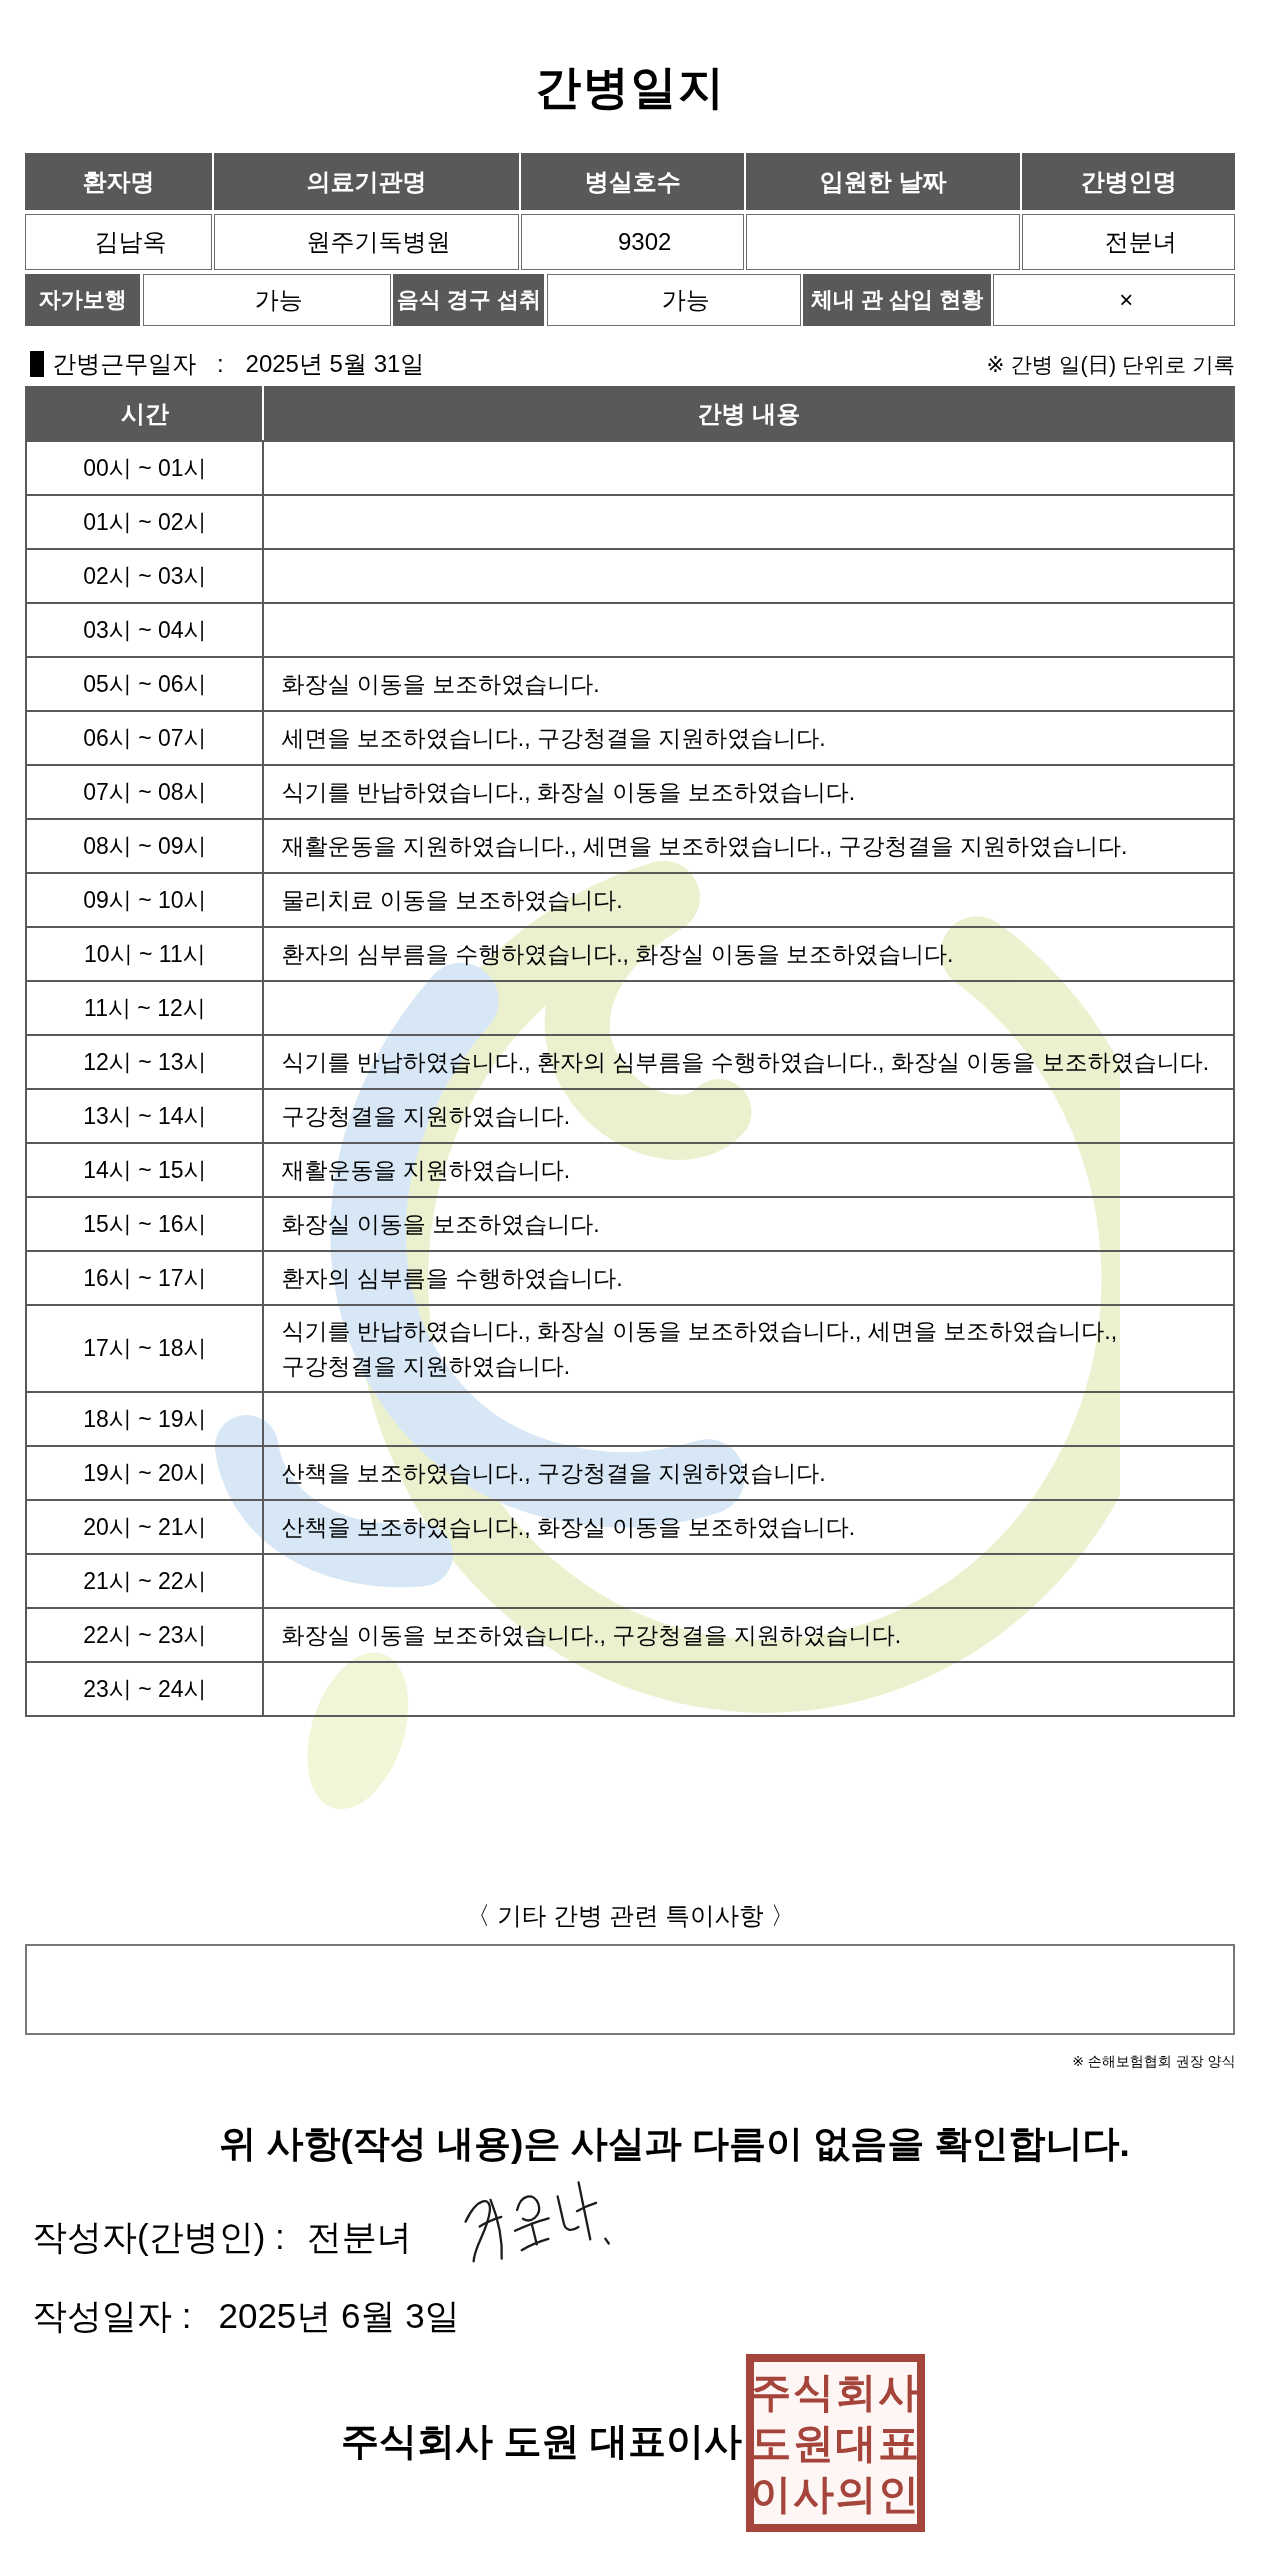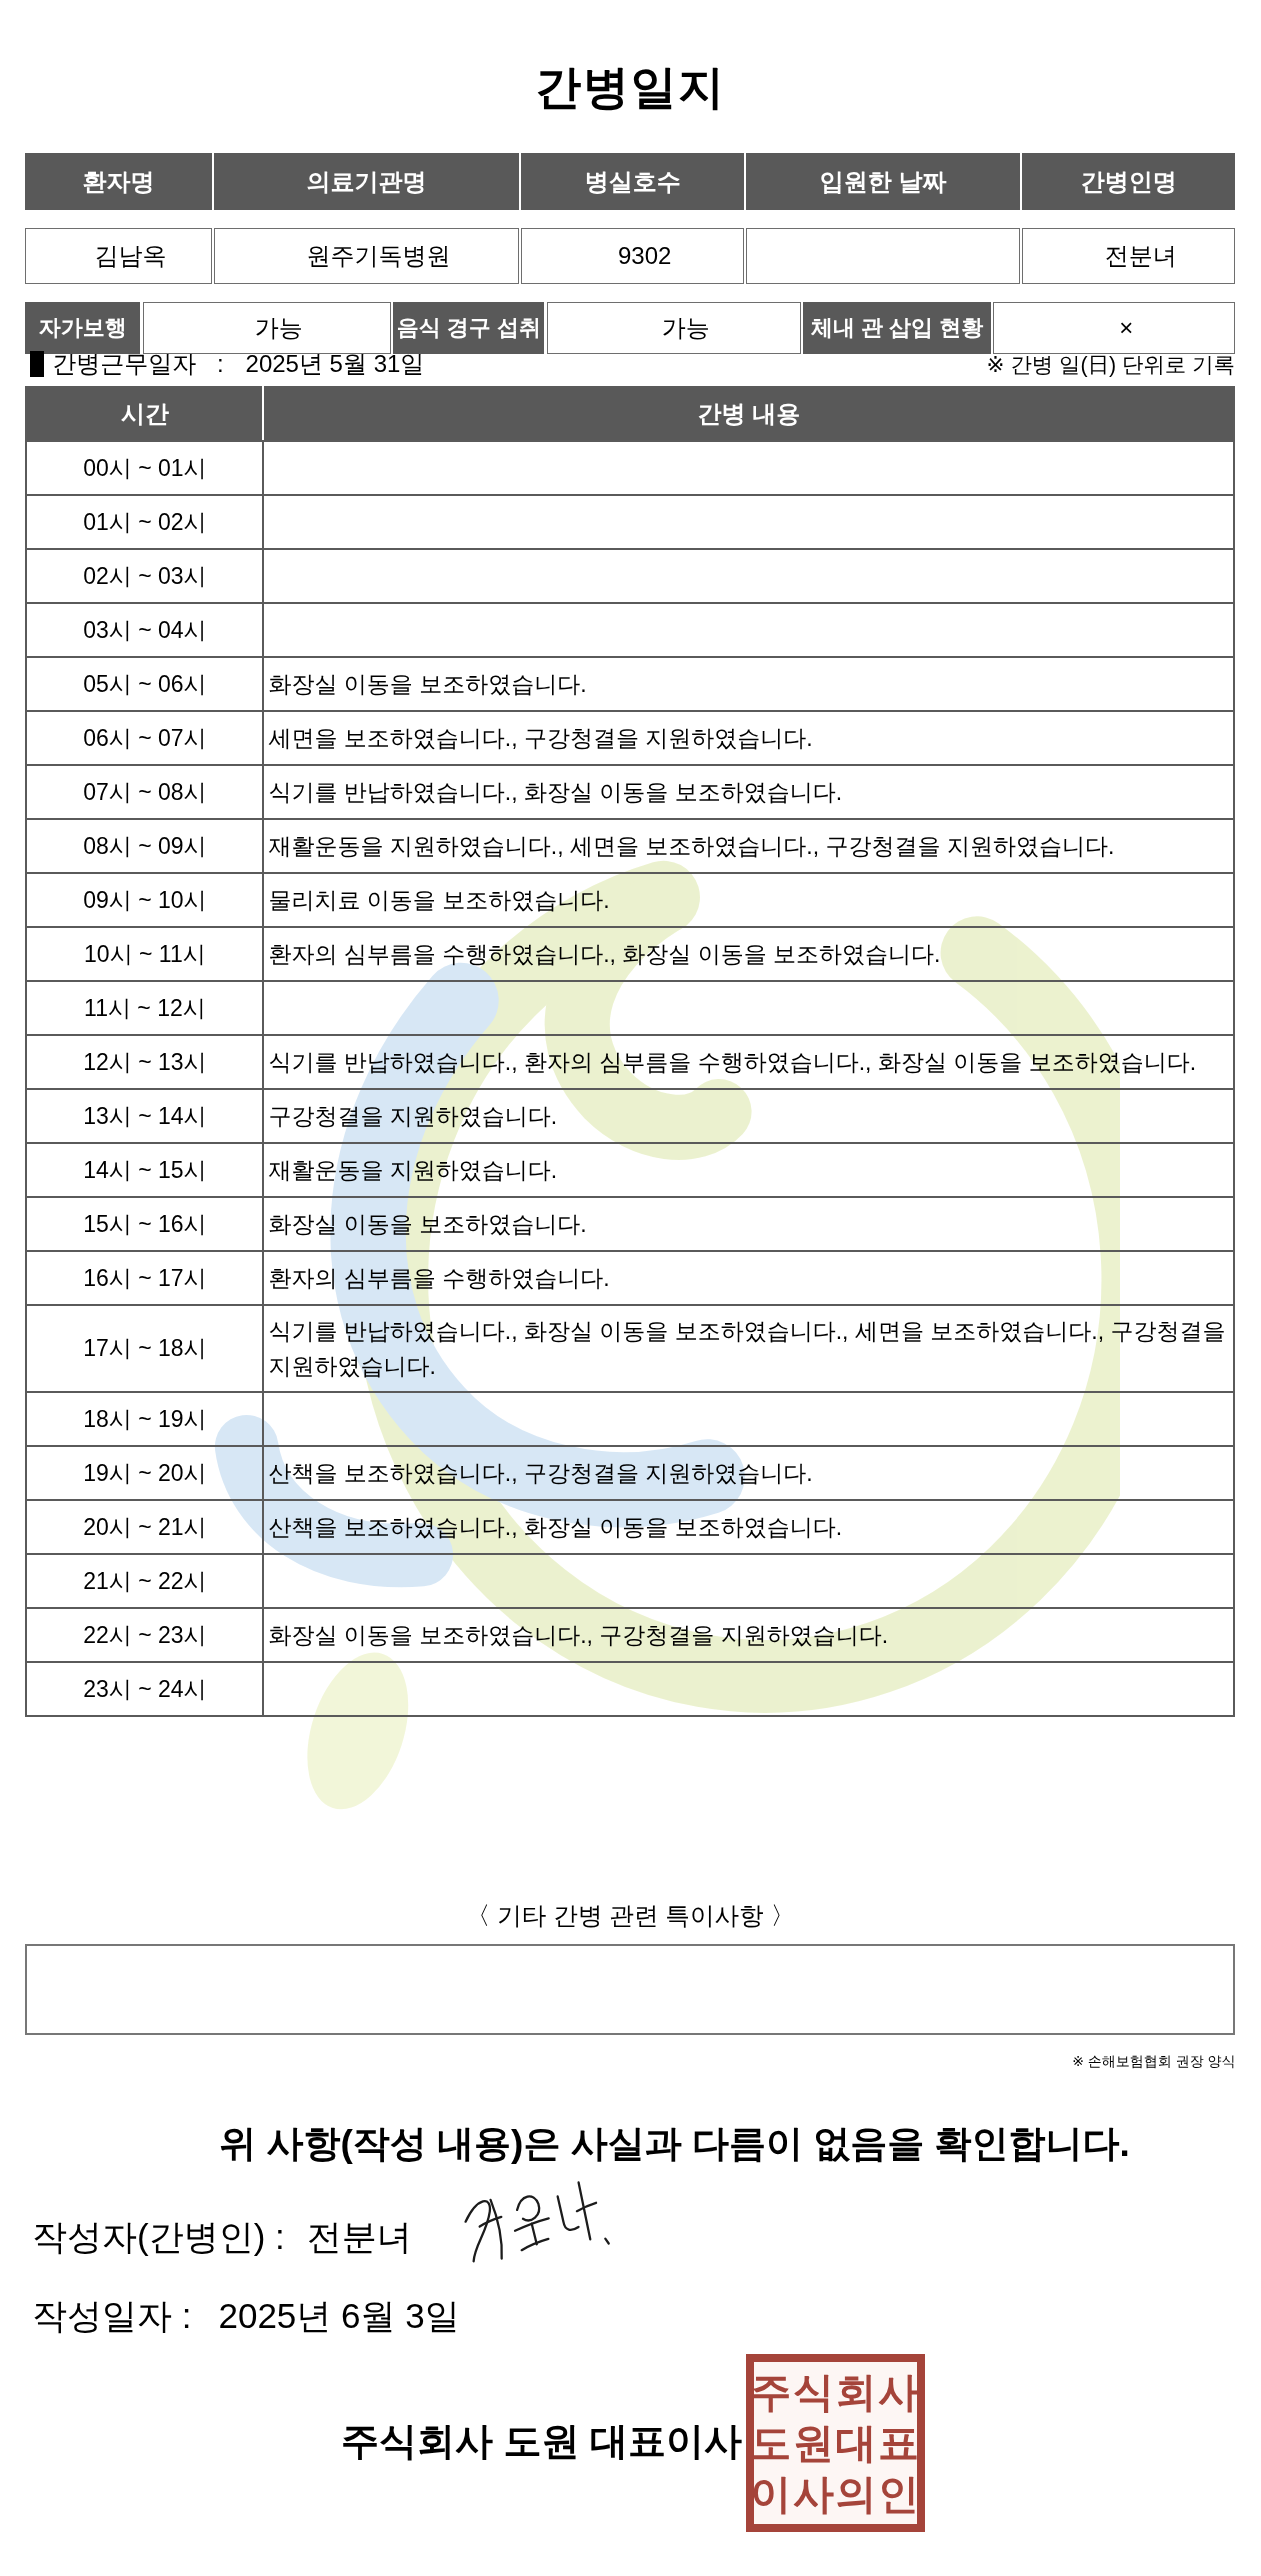--- a/index.html
+++ b/index.html
@@ -8,21 +8,21 @@
     font-family:"Liberation Sans","DejaVu Sans",sans-serif;color:#000;overflow:hidden;
   }
   
   #watermark{position:absolute;left:199px;top:794px;width:921px;height:1064px;z-index:0;pointer-events:none;}
   
   .doc-title{
     position:absolute;left:0;top:57px;width:100%;text-align:center;
     font-size:46px;font-weight:800;letter-spacing:1.6px;z-index:2;
   }
   
-  .ptable{position:absolute;left:25.4px;top:153px;width:1210px;z-index:2;display:flex;flex-direction:column;row-gap:18px;}
+  .ptable{position:absolute;left:25.4px;top:153px;width:1210px;z-index:2;display:flex;flex-direction:column;row-gap:4px;}
   .prow{display:grid;column-gap:2.4px;}
   .prow.r1,.prow.r2{grid-template-columns:15.4% 25.2% 18.4% 22.6% auto;}
   .prow.r3{grid-template-columns:9.5% 20.5% 12.5% 21% 15.5% auto;}
   .pcell{display:flex;align-items:center;justify-content:center;box-sizing:border-box;}
   .pcell.dark{background:#595959;color:#fff;font-weight:700;font-size:24px;}
   .prow.r3 .pcell.dark{font-size:22px;}
   .pcell.light{background:#fff;border:1.6px solid #6e6e6e;font-size:24px;color:#000;padding-left:24px;}
   .prow.r1 .pcell{height:57px;}
   .prow.r2 .pcell{height:56px;}
   .prow.r3 .pcell{height:52px;}
@@ -40,21 +40,21 @@
     border-collapse:collapse;table-layout:fixed;background:transparent;
   }
   .ltable col.c-time{width:237px;}
   .ltable th{
     background:#595959;color:#fff;font-weight:700;font-size:24px;
     height:52px;border:2.4px solid #5a5a5a;padding:0;
   }
   .ltable th.h-time{border-right:2.4px solid #ffffff;}
   .ltable td{
     border:2.4px solid #5a5a5a;background:transparent;font-size:23px;
-    padding:8px 4px;box-sizing:border-box;
+    padding:8px 17px;box-sizing:border-box;
   }
   .ltable td.t-time{height:54px;text-align:center;padding:8px 3.2px;white-space:nowrap;}
   .ltable td.t-content{text-align:left;line-height:1.5;word-break:keep-all;}
   
   .sn-label{position:absolute;left:0;top:1899px;width:100%;text-align:center;font-size:24.6px;z-index:2;}
   .sn-box{position:absolute;left:25.4px;top:1944px;width:1210px;height:91px;box-sizing:border-box;border:2.4px solid #777;background:#fff;z-index:2;}
   .sn-foot{position:absolute;right:25.4px;top:2053px;font-size:14px;z-index:2;}
   
   .stmt{position:absolute;left:0;top:2119px;width:100%;text-align:center;font-size:37px;font-weight:800;z-index:2;padding-left:44px;}
   .writer-line{position:absolute;left:32px;top:2214px;font-size:35px;z-index:2;}

